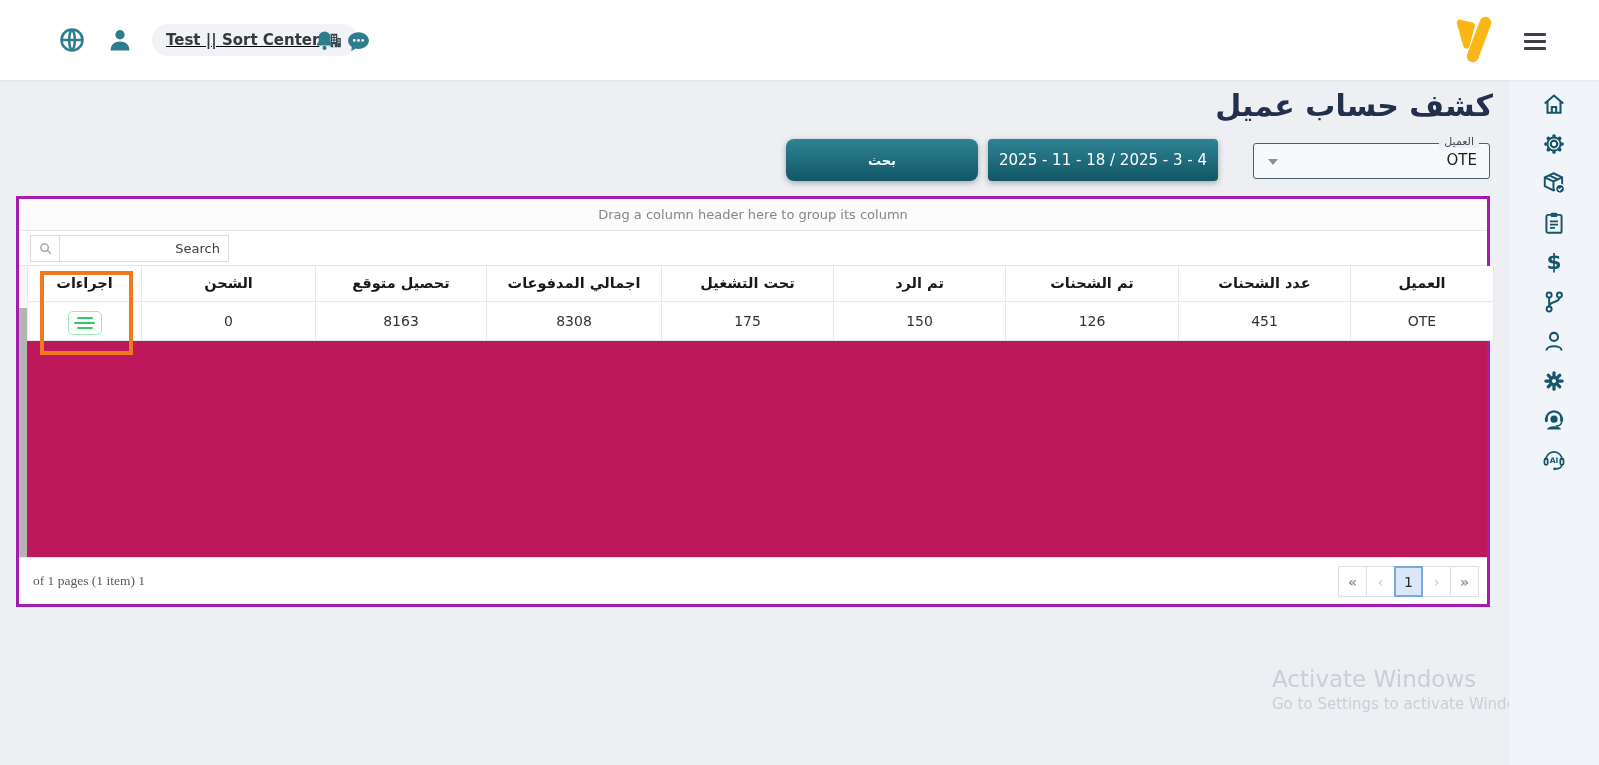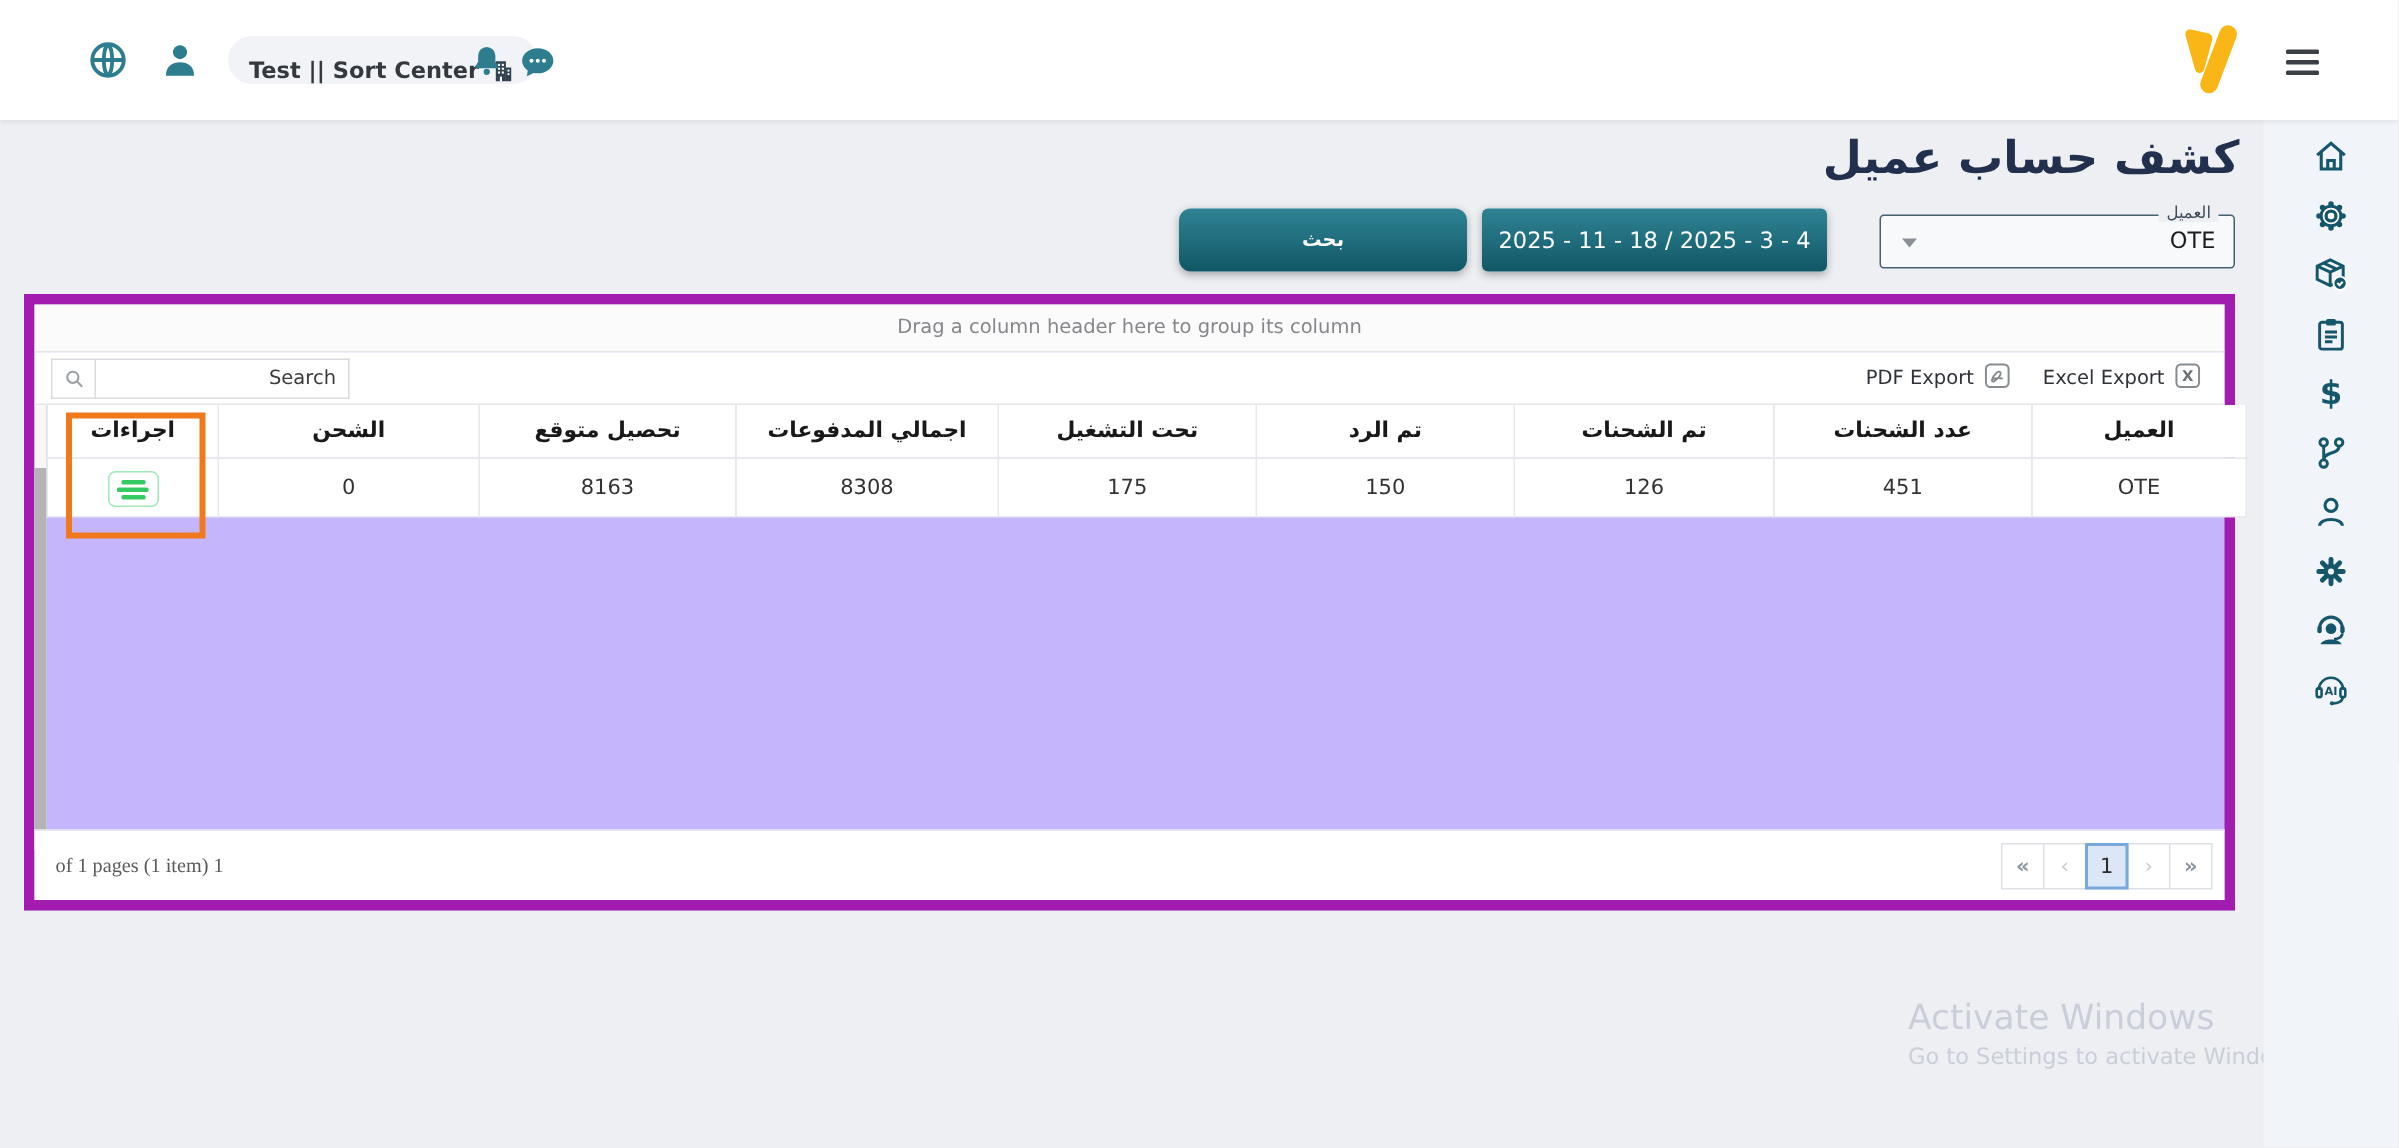--- a/index.html
+++ b/index.html
@@ -5,21 +5,21 @@
   * { margin:0; padding:0; box-sizing:border-box; }
   html,body { width:1599px; height:765px; font-family:"DejaVu Sans", sans-serif; background:#edeff3; overflow:hidden; }
   .root { position:relative; width:1599px; height:765px; background:#edeff3; }
 
   
   .topbar { position:absolute; left:0; top:0; width:1599px; height:80px; background:#ffffff; box-shadow:0 1px 3px rgba(0,0,0,.07); z-index:20; }
   .ico { display:inline-flex; align-items:center; justify-content:center; }
   .topbar .globe   { position:absolute; left:58px;  top:26px; width:28px; height:28px; }
   .topbar .user    { position:absolute; left:106px; top:26px; width:28px; height:28px; }
   .badge { position:absolute; left:152px; top:24px; height:32px; background:#f1f3f6; border-radius:16px;
-           display:flex; align-items:flex-end; gap:8px; padding:0 14px; }
+           display:flex; align-items:center; gap:8px; padding:0 14px;text-decoration:underline; }
   .badge .lbl { font-size:15px; font-weight:bold; color:#33393f; }
   .topbar .bell { position:absolute; left:313px; top:29px; width:23px; height:23px; }
   .topbar .chat { position:absolute; left:346px; top:29px; width:25px; height:25px; }
   .awb-wrap { position:absolute; left:423px; top:19px; width:315px; height:43px; }
   .awb-input { width:100%; height:100%; border:1px solid #ececec; border-radius:8px; background:#fff;
                padding:0 52px 0 16px; font-size:14px; color:#666; outline:none;
                box-shadow:0 1px 5px rgba(0,0,0,.08); font-family:"DejaVu Sans",sans-serif; }
   .awb-input::placeholder { color:#9aa0a6; }
   .awb-btn { position:absolute; right:0; top:0; width:42px; height:43px; border:none; border-radius:8px;
              background:linear-gradient(180deg,#2f8394,#115766); cursor:pointer;
@@ -43,21 +43,21 @@
   .cust-select .arrow { position:absolute; left:14px; top:15px; width:0; height:0;
                         border-left:5px solid transparent; border-right:5px solid transparent; border-top:6px solid #8b9097; }
   .btn-teal { position:absolute; border:none; color:#fff; cursor:pointer;
               background:linear-gradient(180deg,#2f8394,#115766); box-shadow:0 2px 6px rgba(0,0,0,.3); }
   .date-btn { left:988px; top:139px; width:230px; height:42px; border-radius:4px; font-size:15px; direction:ltr;
               font-family:"DejaVu Sans",sans-serif; }
   .search-btn { left:786px; top:139px; width:192px; height:42px; border-radius:8px; font-size:13px; font-weight:bold;
                 font-family:"DejaVu Sans",sans-serif; }
 
   
-  .grid { position:absolute; left:16px; top:196px; width:1474px; height:411px; background:#c4b5fd; border:7px solid #a21caf; }
+  .grid { position:absolute; left:16px; top:196px; width:1474px; height:411px; background:#be185d; border:3px solid #a21caf; }
   .group-panel { height:32px; background:#fbfbfc; border-bottom:1px solid #e4e6e9;
                  display:flex; align-items:center; justify-content:center; font-size:13px; color:#85878a; }
   .toolbar { position:relative; height:35px; border-bottom:1px solid #e4e6e9; background:#fff; }
   .sp-icon { position:absolute; left:11px; top:4px; width:30px; height:27px; border:1px solid #d9dbdd;
              display:flex; align-items:center; justify-content:center; background:#fff; }
   .sp-input { position:absolute; left:41px; top:4px; width:169px; height:27px; border:1px solid #d9dbdd; border-left:none;
               font-size:13px; color:#444; text-align:right; padding:0 8px; outline:none; font-family:"DejaVu Sans",sans-serif; }
   .sp-input::placeholder { color:#3c3c3c; }
   .exports { position:absolute; right:16px; top:0; height:35px; display:flex; align-items:center; gap:22px; }
   .exp-item { display:flex; align-items:center; gap:7px; cursor:pointer; }
@@ -266,40 +266,20 @@
     <div class="group-panel">Drag a column header here to group its column</div>
 
     <div class="toolbar">
       <span class="sp-icon">
         <svg viewBox="0 0 24 24" width="15" height="15" fill="none" stroke="#9aa0a6" stroke-width="2.2">
             <circle cx="10.5" cy="10.5" r="6"></circle>
             <path d="M15 15l5.5 5.5"></path>
           </svg>
       </span>
       <input class="sp-input" type="text" placeholder="Search" style="">
-      <div class="exports">
-        <span class="exp-item">
-          <span class="t">PDF Export</span>
-          <span>
-            <svg viewBox="0 0 18 18" width="17" height="17">
-                <rect x="1" y="1" width="16" height="16" rx="3.2" fill="none" stroke="#868b90" stroke-width="1.4"></rect>
-                <path d="M5 12.5C6.8 7.5 10 5 11.2 6.5c1 1.4-2 5.4-4.6 6.4-1.4.5-1.7-.4-1-1.2 1-1.1 5.4-1.6 7.2-.4" stroke="#868b90" fill="none" stroke-width="1.3"></path>
-              </svg>
-          </span>
-        </span>
-        <span class="exp-item">
-          <span class="t">Excel Export</span>
-          <span>
-            <svg viewBox="0 0 18 18" width="17" height="17">
-                <rect x="1" y="1" width="16" height="16" rx="3.2" fill="none" stroke="#868b90" stroke-width="1.4"></rect>
-                <text x="9" y="13" text-anchor="middle" font-size="10.5" font-weight="bold" fill="#6d7277" font-family="DejaVu Sans">X</text>
-              </svg>
-          </span>
-        </span>
-      </div>
     </div>
 
     <div class="vscroll">
         <div class="thumb"></div>
       </div>
 
     <table class="dg">
       <colgroup>
         <col style="width:114px">
           <col style="width:174px">

